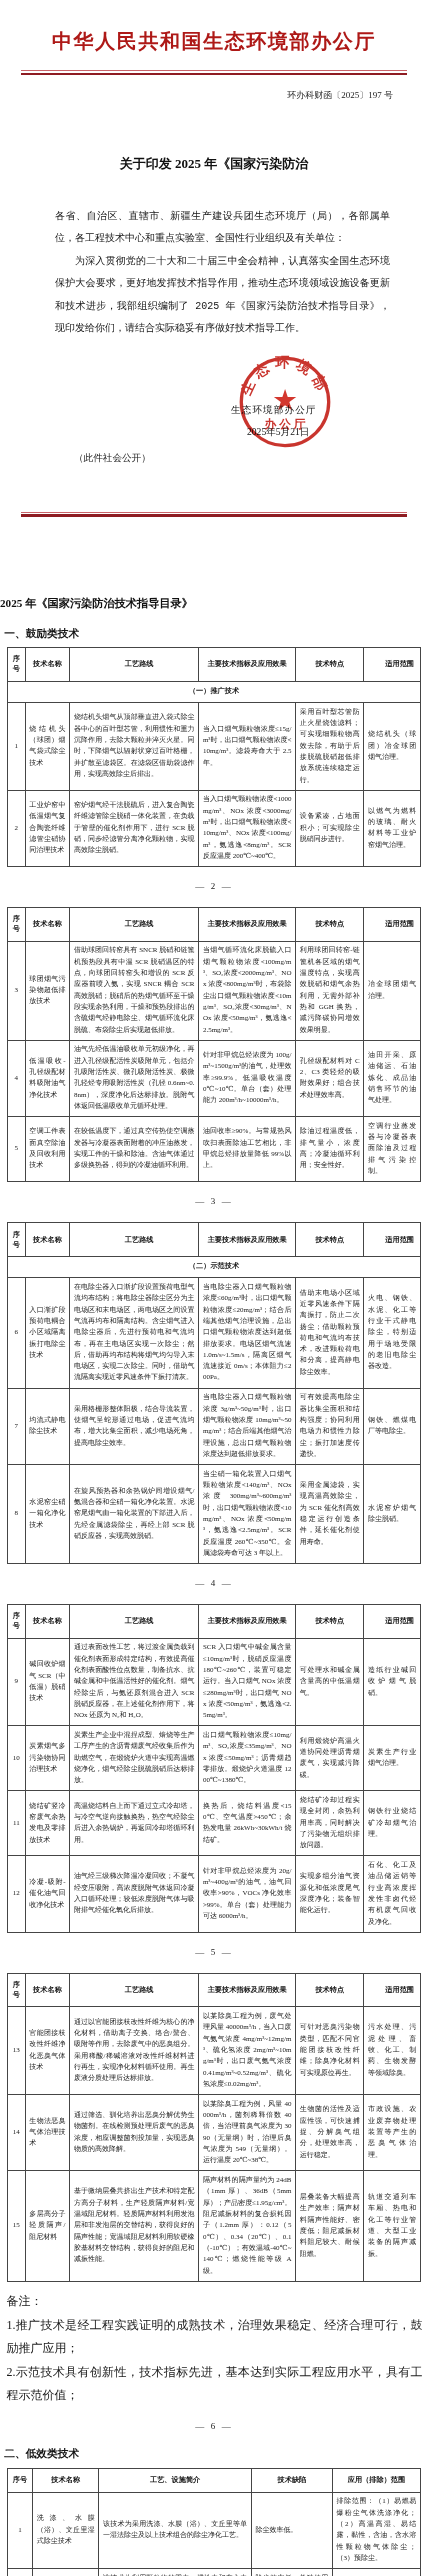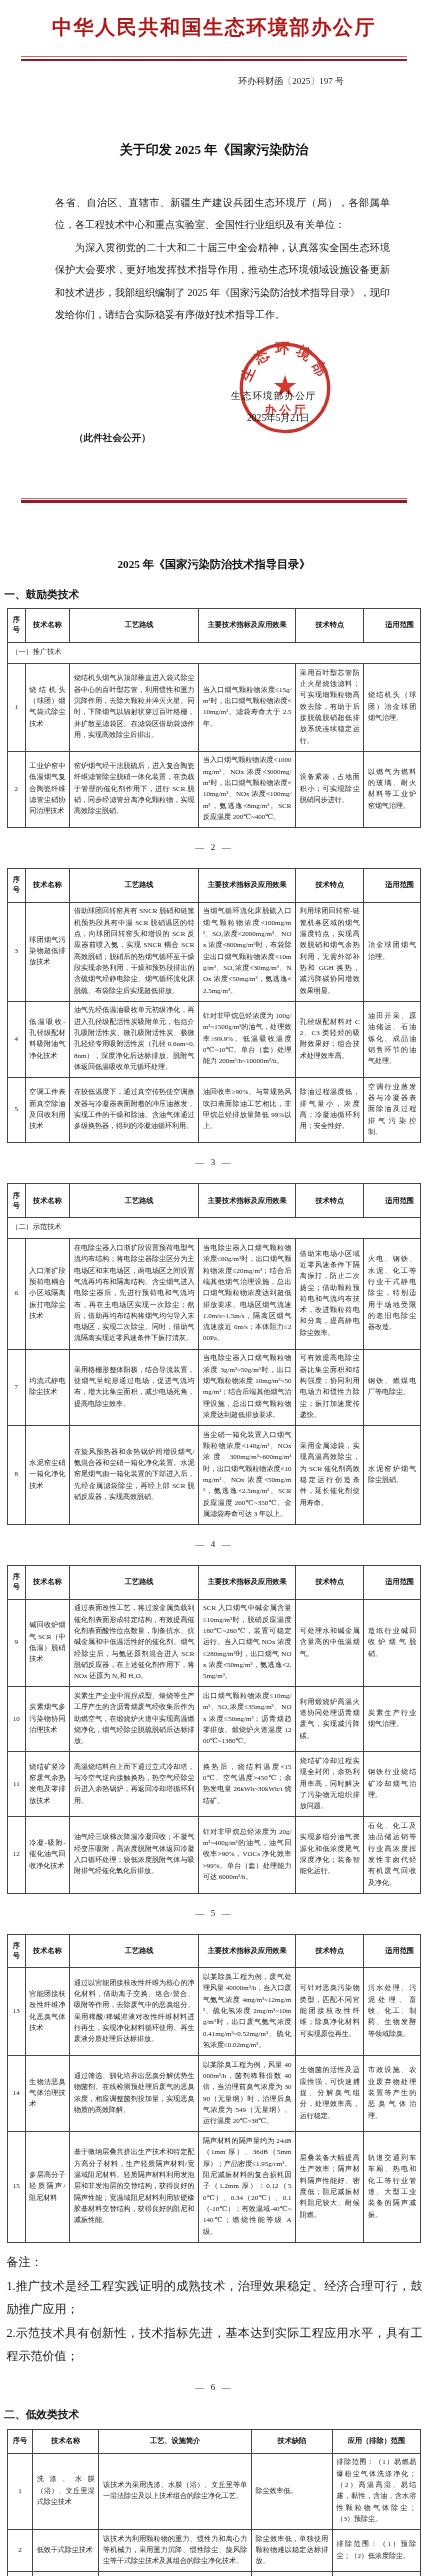--- a/index.html
+++ b/index.html
@@ -1,40 +1,40 @@
 <!DOCTYPE html>
 <html style="font-size:8.6px"><head>
 <meta charset="utf-8">
 <style>
   html,body{margin:0;padding:0;background:#ffffff;}
   body{width:428px;font-family:"Liberation Serif","DejaVu Serif",serif;color:#1c1c1c;}
   .page{width:428px;background:#fff;overflow:hidden;}
   
-  .agency{color:#ae1917;font-weight:bold;font-size:20px;text-align:center;letter-spacing:1.6px;padding-top:14px;font-family:"Liberation Serif",serif;}
+  .agency{color:#ae1917;font-weight:bold;font-size:20px;text-align:center;letter-spacing:1.6px;padding-top:28px;font-family:"Liberation Serif",serif;}
   .rule{margin:15px 21.4px 0 21.4px;}
   .rule .thin{height:1.1px;background:#c9646a;margin-bottom:1.6px;}
   .rule .thick{height:2.1px;background:#8e1c22;}
-  .doc-number{text-align:right;padding-right:84px;font-size:9px;margin-top:14px;color:#222;}
+  .doc-number{text-align:right;padding-right:35px;font-size:9px;margin-top:14px;color:#222;}
   .notice-title{margin-top:48px;text-align:center;font-weight:bold;font-size:13px;line-height:28px;color:#111;}
-  .para-block{margin:28px 38px 0 55px;font-size:10px;line-height:22.5px;text-align:justify;color:#161616;}
+  .para-block{margin:28px 38px 0 55px;font-size:10px;line-height:22.5px;text-align:justify;color:#161616;font-family:Liberation Mono, monospace;}
   .para-indent{text-indent:2em;margin-top:0;}
   .sig-wrap{position:relative;height:156px;}
   .sig-office{position:absolute;left:231px;top:63px;font-size:9.6px;letter-spacing:1.1px;color:#141414;}
   .sig-date{position:absolute;left:247px;top:85px;font-size:9.6px;color:#141414;}
-  .public-note{position:absolute;left:74px;top:105px;font-size:9.6px;color:#222;font-weight:bold;}
+  .public-note{position:absolute;left:74px;top:111px;font-size:9.6px;color:#222;}
   .seal{position:absolute;left:238px;top:14px;width:94px;height:94px;mix-blend-mode:multiply;opacity:.92;}
   
-  .catalog-title{margin-top:54px;text-align:center;font-weight:bold;font-size:11.2px;color:#101010;}
+  .catalog-title{margin-top:79px;text-align:left;font-weight:bold;font-size:11.2px;color:#101010;}
   .sec-heading{font-family:Liberation Sans, sans-serif;font-weight:bold;font-size:10.7px;color:#141414;margin:16px 0 6.4px 4.3px;}
   table.doc-table{border-collapse:collapse;table-layout:fixed;width:414px;margin:0 auto;border:1.1px solid #3c3c3c;}
   .doc-table th,.doc-table td{border:0.5px solid #454545;padding:3.7px 3.7px;vertical-align:middle;word-break:break-all;}
   .doc-table th{font-family:"Liberation Sans","DejaVu Sans",sans-serif;font-size:7.2px;font-weight:bold;text-align:center;padding:6.4px 2.1px;color:#141414;}
   .doc-table td{font-size:7px;line-height:1.62;text-align:justify;color:#1a1a1a;}
   .doc-table td.no-cell{text-align:center;}
-  .doc-table td.subheader{font-weight:normal;text-align:left;font-size:7.2px;padding:4.3px 3.2px;}
+  .doc-table td.subheader{font-weight:bold;text-align:center;font-size:7.2px;padding:4.3px 3.2px;}
   .tbl-0 th:nth-child(1){width:3.6%;} .tbl-0 th:nth-child(2){width:11%;}
   .tbl-0 th:nth-child(3){width:31.8%;padding-left:12px;} .tbl-0 th:nth-child(4){width:25.4%;}
   .tbl-0 th:nth-child(5){width:17.5%;} .tbl-0 th:nth-child(6){width:10.7%;padding-left:17px;}
   .tbl-1 th:nth-child(1){width:5.2%;} .tbl-1 th:nth-child(2){width:15.8%;}
   .tbl-1 th:nth-child(3){width:38%;} .tbl-1 th:nth-child(4){width:19.6%;}
   .tbl-1 th:nth-child(5){width:21.4%;}
   .page-marker{text-align:center;font-size:9px;color:#222;margin:14px 0 16px 0;letter-spacing:2.1px;}
   .notes{margin:8.6px 5.4px 3.2px 6.4px;font-size:12px;line-height:1.95;color:#1a1a1a;text-align:justify;}
 </style>
 </head>

